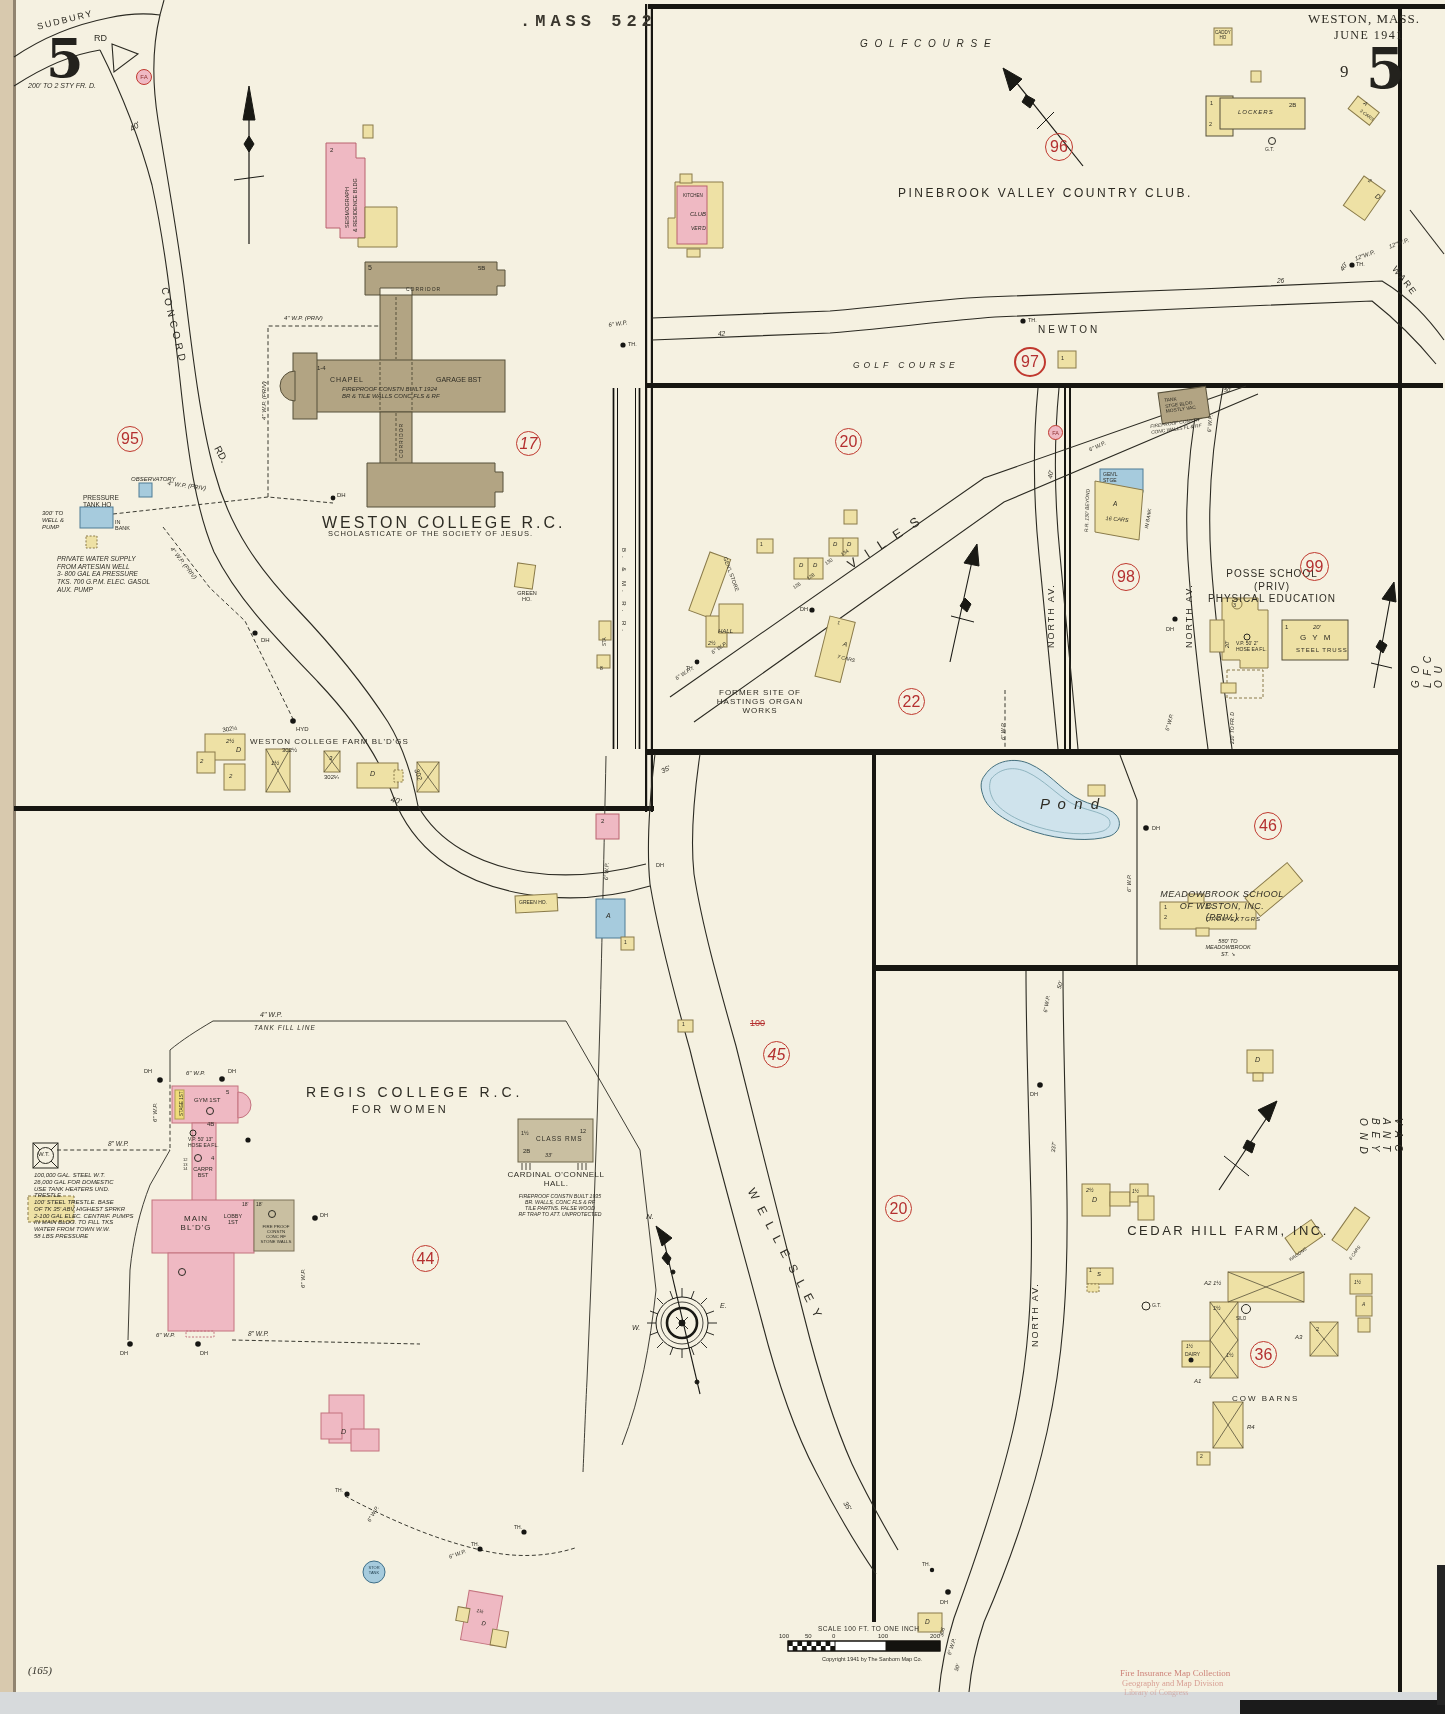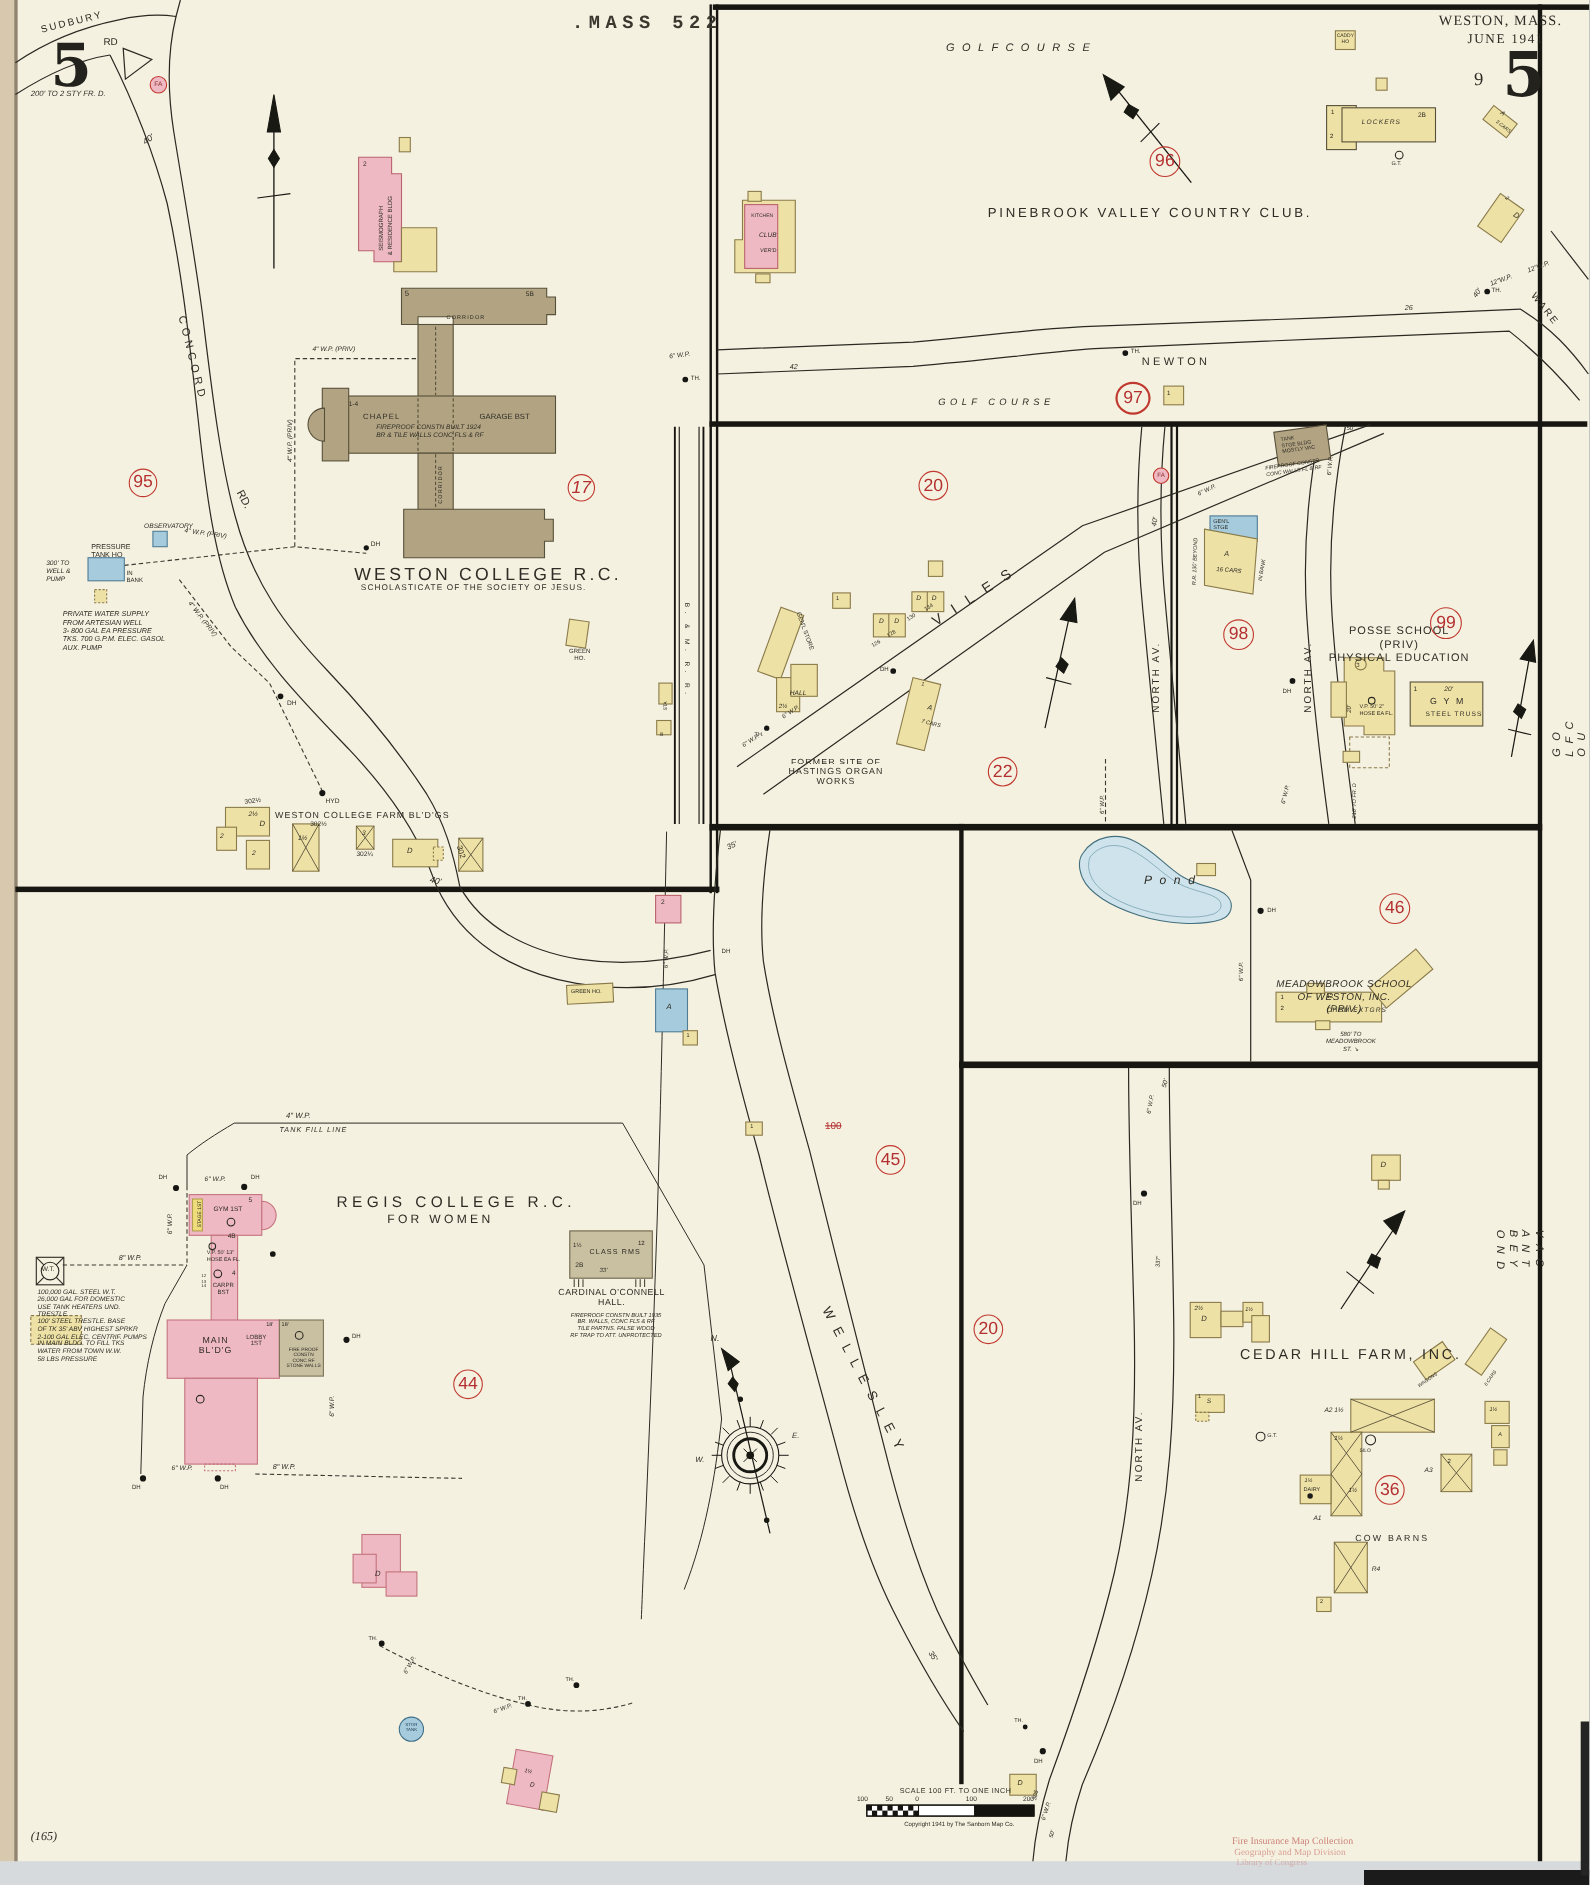--- a/index.html
+++ b/index.html
@@ -500,21 +500,21 @@
 <div class="lb it" style="left:1084px;top:532px;font-size:5px;transform:rotate(-88deg);">R.R. 130' BEYOND</div>
 <div class="lb" style="left:1184px;top:648px;font-size:9px;letter-spacing:2px;transform:rotate(-90deg);">NORTH      AV.</div>
 <div class="fa" style="left:1048px;top:425px;width:13px;height:13px;font-size:5.5px;">FA</div>
 <div class="lb it" style="left:1088px;top:447px;font-size:5.5px;transform:rotate(-25deg);">6" W.P.</div>
 <div class="lb it" style="left:1206px;top:432px;font-size:5.5px;transform:rotate(-85deg);">6" W.P.</div>
 <div class="lb it" style="left:1224px;top:387px;font-size:5.5px;">50'</div>
 <div class="lb" style="left:1166px;top:626px;font-size:5.5px;">DH</div>
 <div class="lb it" style="left:1230px;top:744px;font-size:5px;transform:rotate(-90deg);">210' TO FR. D</div>
 <div class="lb it" style="left:1164px;top:730px;font-size:5.5px;transform:rotate(-75deg);">6" W.P.</div>
 
-<div class="lb it" style="left:1040px;top:795px;font-size:11px;letter-spacing:2px;">P o n d</div>
+<div class="lb it" style="left:1040px;top:795px;font-size:15px;letter-spacing:2px;">P o n d</div>
 <div class="rc" style="left:1254px;top:812px;width:26px;height:26px;">46</div>
 <div class="lb ctr it" style="left:1222px;top:853px;font-size:9px;letter-spacing:.5px;line-height:1.3;margin-top:36px;">MEADOWBROOK  SCHOOL
 OF  WESTON, INC.
 (PRIV.)</div>
 <div class="lb it" style="left:1206px;top:916px;font-size:6px;letter-spacing:1px;">CHEM  EXTGRS</div>
 <div class="lb" style="left:1164px;top:904px;font-size:5.5px;">1</div>
 <div class="lb" style="left:1164px;top:914px;font-size:5.5px;">2</div>
 <div class="lb" style="left:1206px;top:903px;font-size:5.5px;">12</div>
 <div class="lb ctr it" style="left:1228px;top:938px;font-size:5.5px;">580' TO
 MEADOWBROOK
@@ -559,21 +559,21 @@
 <div class="lb it" style="left:1354px;top:1280px;font-size:5px;">1½</div>
 <div class="lb it" style="left:1362px;top:1302px;font-size:5px;">A</div>
 <div class="lb" style="left:1200px;top:1454px;font-size:5px;">2</div>
 
 <div class="lb it" style="left:1410px;top:688px;font-size:10px;letter-spacing:2px;transform:rotate(-90deg);">G O L F       C O U R S E</div>
 <div class="lb it" style="left:1404px;top:1118px;font-size:10px;letter-spacing:2px;transform:rotate(90deg);">V A C A N T        B E Y O N D</div>
 
 <div class="lb" style="left:306px;top:1084px;font-size:14px;letter-spacing:4px;">REGIS   COLLEGE   R.C.</div>
 <div class="lb" style="left:352px;top:1103px;font-size:11px;letter-spacing:3px;">FOR  WOMEN</div>
 <div class="rc" style="left:412px;top:1245px;width:25px;height:25px;">44</div>
-<div class="rc" style="left:796px;top:1041px;width:25px;height:25px;">45</div>
+<div class="rc" style="left:763px;top:1041px;width:25px;height:25px;font-style:italic;">45</div>
 <div class="lb strike" style="left:750px;top:1018px;font-size:9px;color:#b43030;">100</div>
 <div class="lb it" style="left:260px;top:1011px;font-size:7px;">4" W.P.</div>
 <div class="lb it" style="left:254px;top:1024px;font-size:6.5px;letter-spacing:1px;">TANK  FILL  LINE</div>
 <div class="lb ctr" style="left:196px;top:1214px;font-size:8px;letter-spacing:1px;">MAIN
 BL'D'G</div>
 <div class="lb ctr" style="left:233px;top:1213px;font-size:5.5px;">LOBBY
 1ST</div>
 <div class="lb" style="left:194px;top:1097px;font-size:6px;">GYM 1ST</div>
 <div class="lb" style="left:179px;top:1116px;font-size:4.5px;transform:rotate(-90deg);">STAGE 1ST</div>
 <div class="lb ctr" style="left:203px;top:1166px;font-size:5.5px;">CARPR

